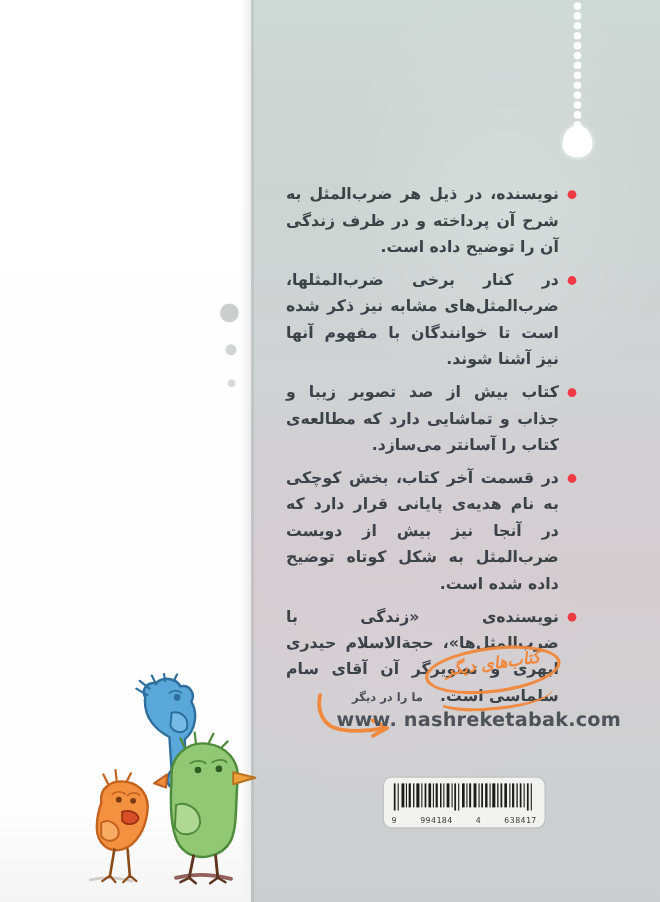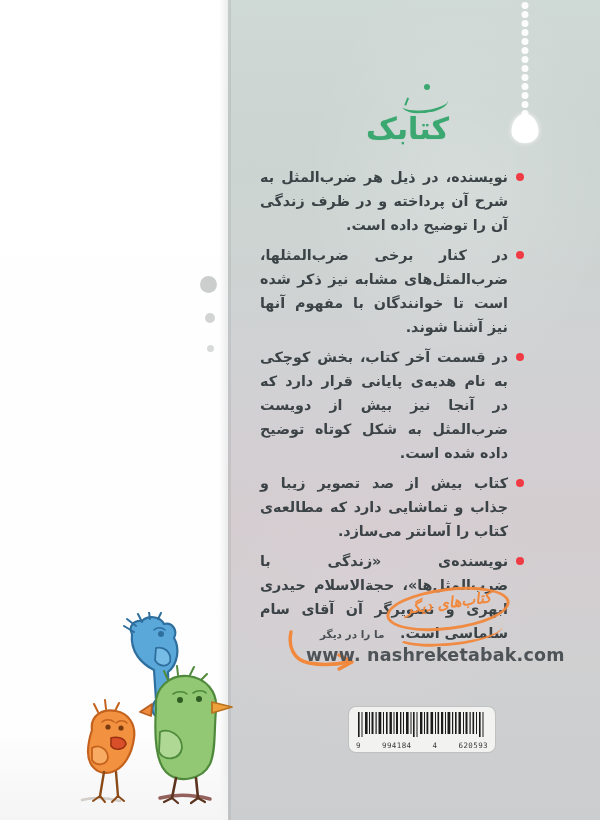--- a/index.html
+++ b/index.html
@@ -372,43 +372,37 @@
     <div class="bead" style="top:56px;"></div>
     <div class="bead" style="top:65px;"></div>
     <div class="bead" style="top:74px;"></div>
     <div class="bead" style="top:83px;"></div>
     <div class="bead" style="top:92px;"></div>
     <div class="bead" style="top:101px;"></div>
     <div class="bead" style="top:110px;"></div>
     <div class="bulb"></div>
   </div>
 
-  <div class="logo">
-    <span class="logo-dot"></span>
-    <span class="logo-swash"></span>
-    <span class="logo-tick"></span>
-    <span class="logo-word">کتابک</span>
-  </div>
 
   <div class="copy">
     <p class="para bulleted">
       <span class="bullet-dot"></span>
       <span>نویسنده، در ذیل هر ضرب‌المثل به شرح آن پرداخته و در ظرف زندگی آن را توضیح داده است.</span>
     </p>
     <p class="para bulleted">
       <span class="bullet-dot"></span>
       <span>در کنار برخی ضرب‌المثلها، ضرب‌المثل‌های مشابه نیز ذکر شده است تا خوانندگان با مفهوم آنها نیز آشنا شوند.</span>
     </p>
     <p class="para bulleted">
       <span class="bullet-dot"></span>
-      <span>در قسمت آخر کتاب، بخش کوچکی به نام هدیه‌ی پایانی قرار دارد که در آنجا نیز بیش از دویست ضرب‌المثل به شکل کوتاه توضیح داده شده است.</span>
+      <span>کتاب بیش از صد تصویر زیبا و جذاب و تماشایی دارد که مطالعه‌ی کتاب را آسانتر می‌سازد.</span>
     </p>
     <p class="para bulleted">
       <span class="bullet-dot"></span>
-      <span>کتاب بیش از صد تصویر زیبا و جذاب و تماشایی دارد که مطالعه‌ی کتاب را آسانتر می‌سازد.</span>
+      <span>در قسمت آخر کتاب، بخش کوچکی به نام هدیه‌ی پایانی قرار دارد که در آنجا نیز بیش از دویست ضرب‌المثل به شکل کوتاه توضیح داده شده است.</span>
     </p>
     <p class="para bulleted">
       <span class="bullet-dot"></span>
       <span>نویسنده‌ی «زندگی با ضرب‌المثل‌ها»، حجة‌الاسلام حیدری ابهری و تصویرگر آن آقای سام سلماسی است.</span>
     </p>
   </div>
 
   <div class="promo">
     <div class="promo-ellipse"></div>
     <div class="promo-hand">کتاب‌های دیگر</div>
@@ -460,21 +454,21 @@
         <rect x="116.5" y="0" width="1.6" height="22"></rect>
         <rect x="120" y="0" width="1" height="22"></rect>
         <rect x="123" y="0" width="1.6" height="25"></rect>
         <rect x="126.5" y="0" width="1" height="25"></rect>
       </g>
     </svg>
     <div class="barcode-digits">
       <span>9</span>
       <span>994184</span>
       <span>4</span>
-      <span>620593</span>
+      <span>638417</span>
     </div>
   </div>
 
   <svg class="birds" viewBox="0 0 170 200">
 
     <path d="M14 188 C 26 185, 40 186, 52 189" stroke="#b8b0a8" stroke-width="2.5" fill="none" stroke-linecap="round" opacity=".6"></path>
     <path d="M92 186 C 108 182, 126 183, 142 187" stroke="#7a3a33" stroke-width="3.5" fill="none" stroke-linecap="round" opacity=".8"></path>
 
     <g>
       <path d="M64 22 C 60 14, 66 8, 74 9 C 80 3, 92 4, 96 12

